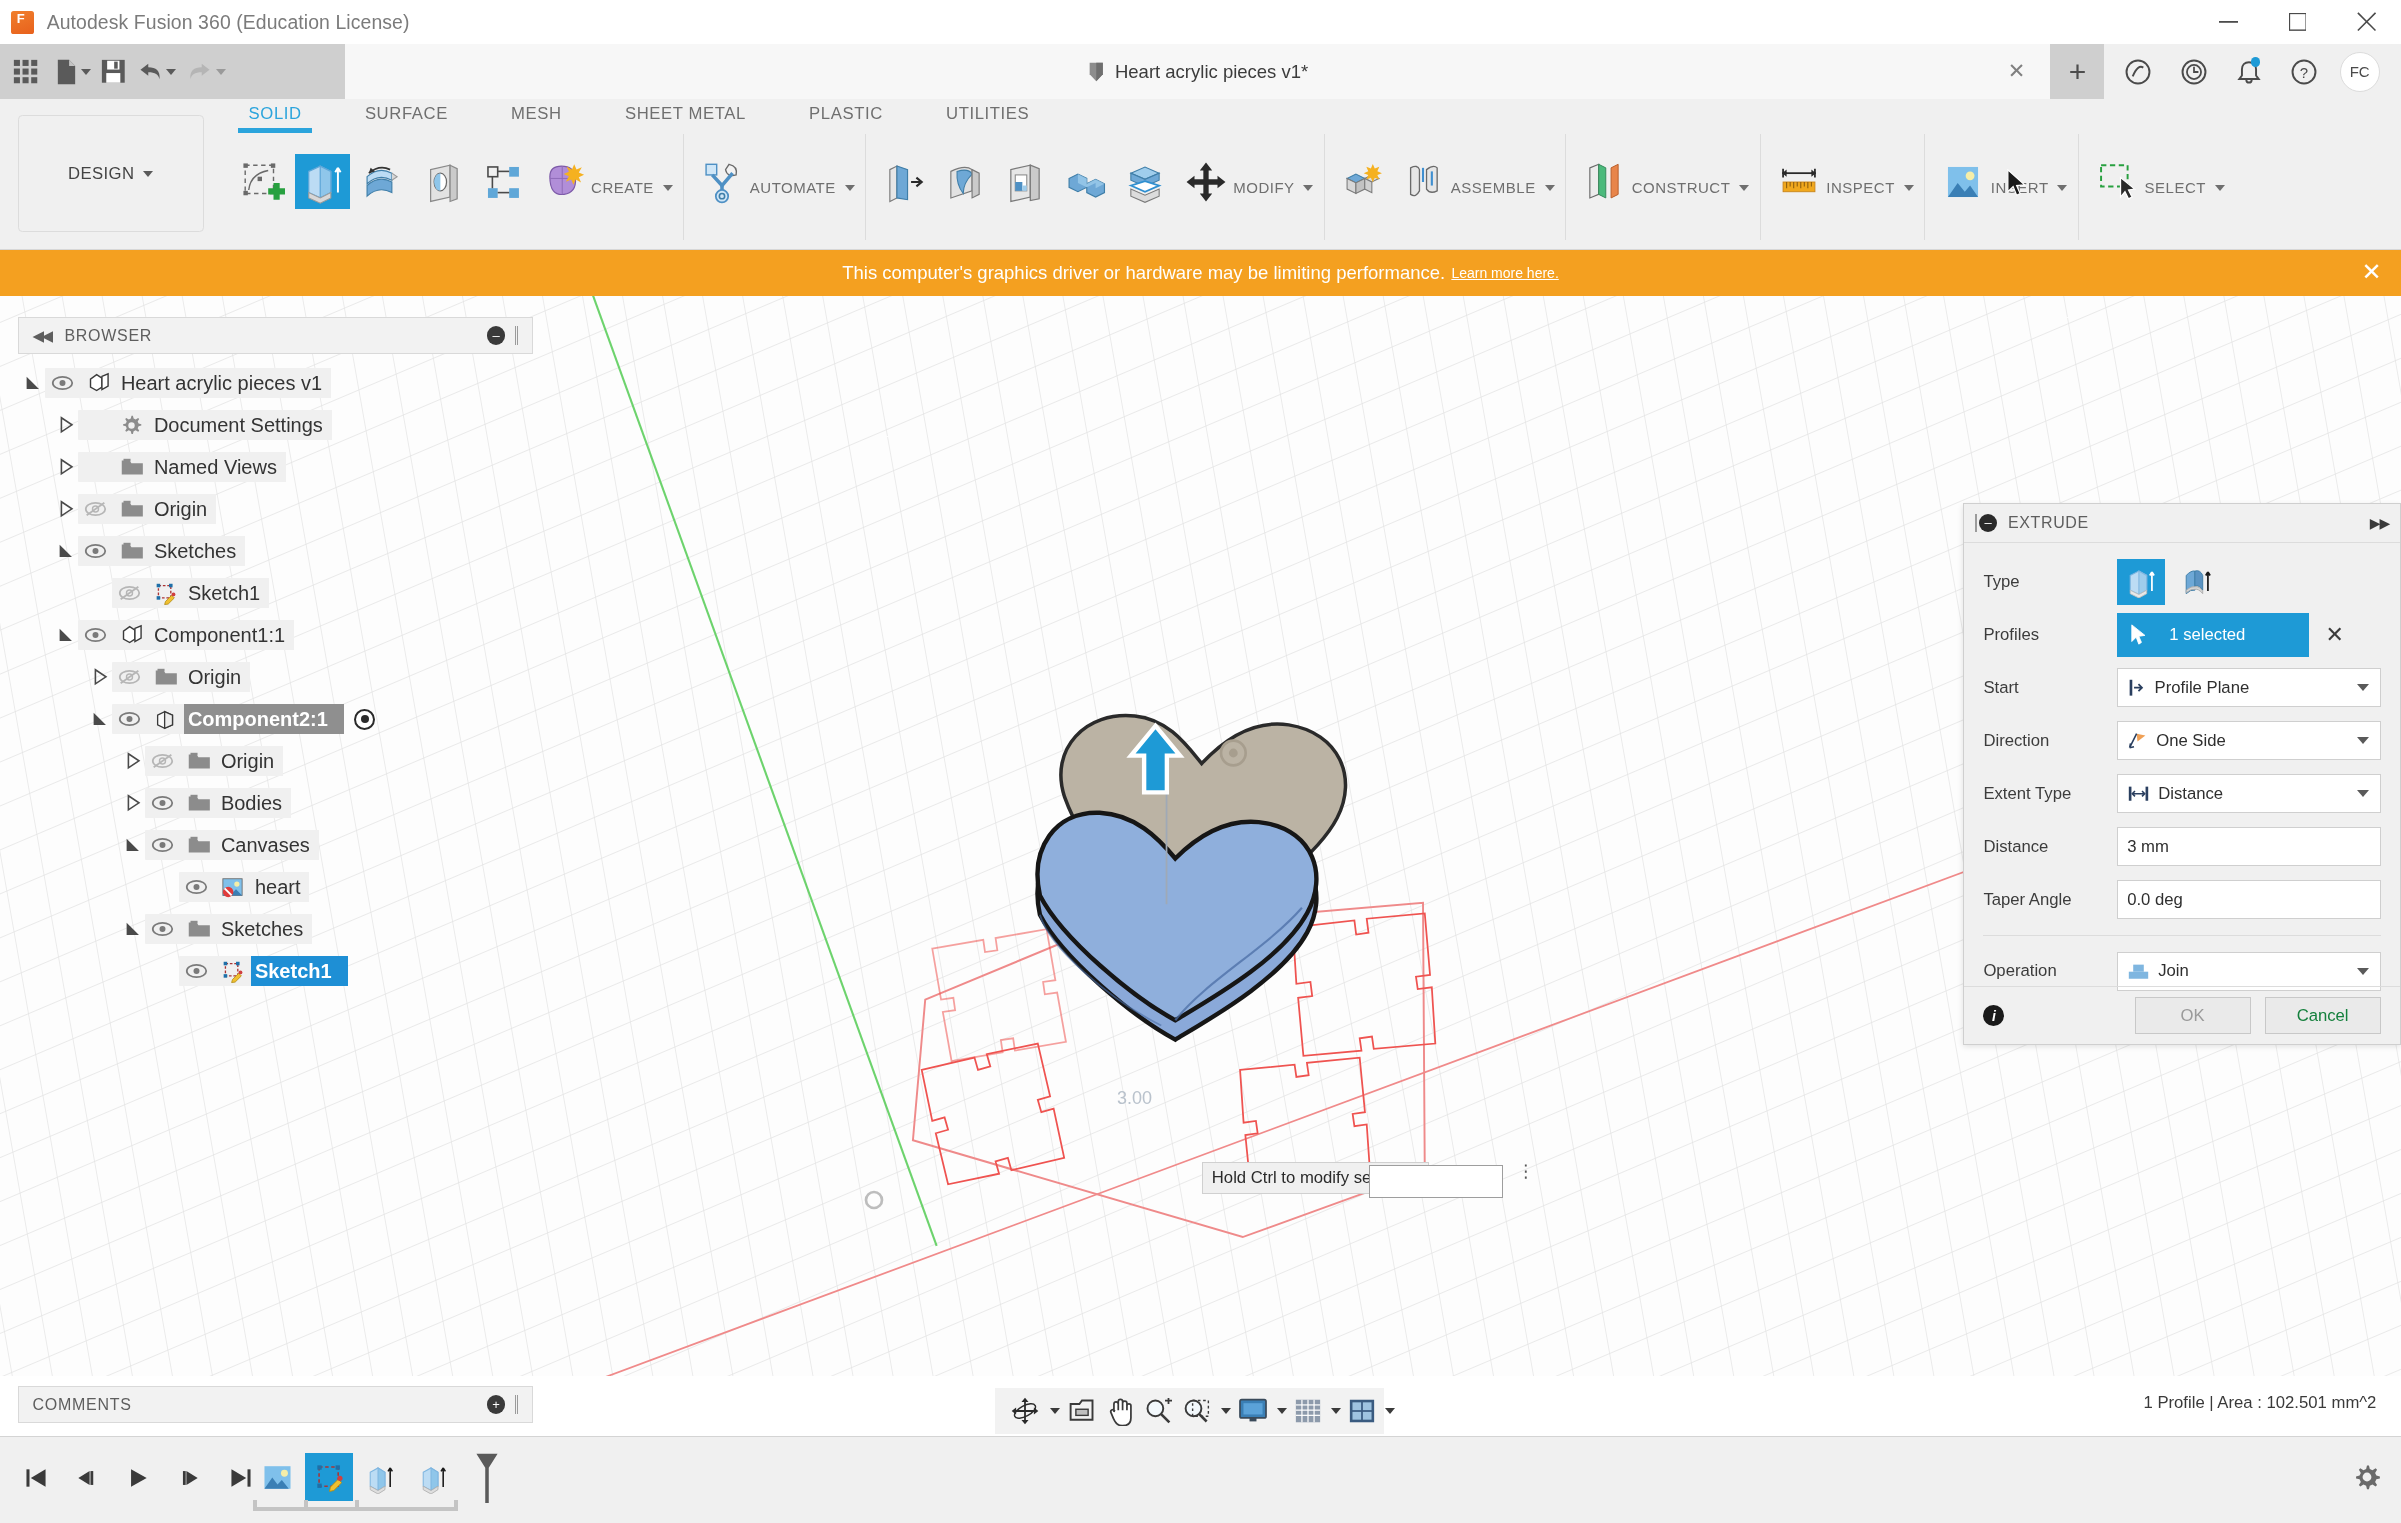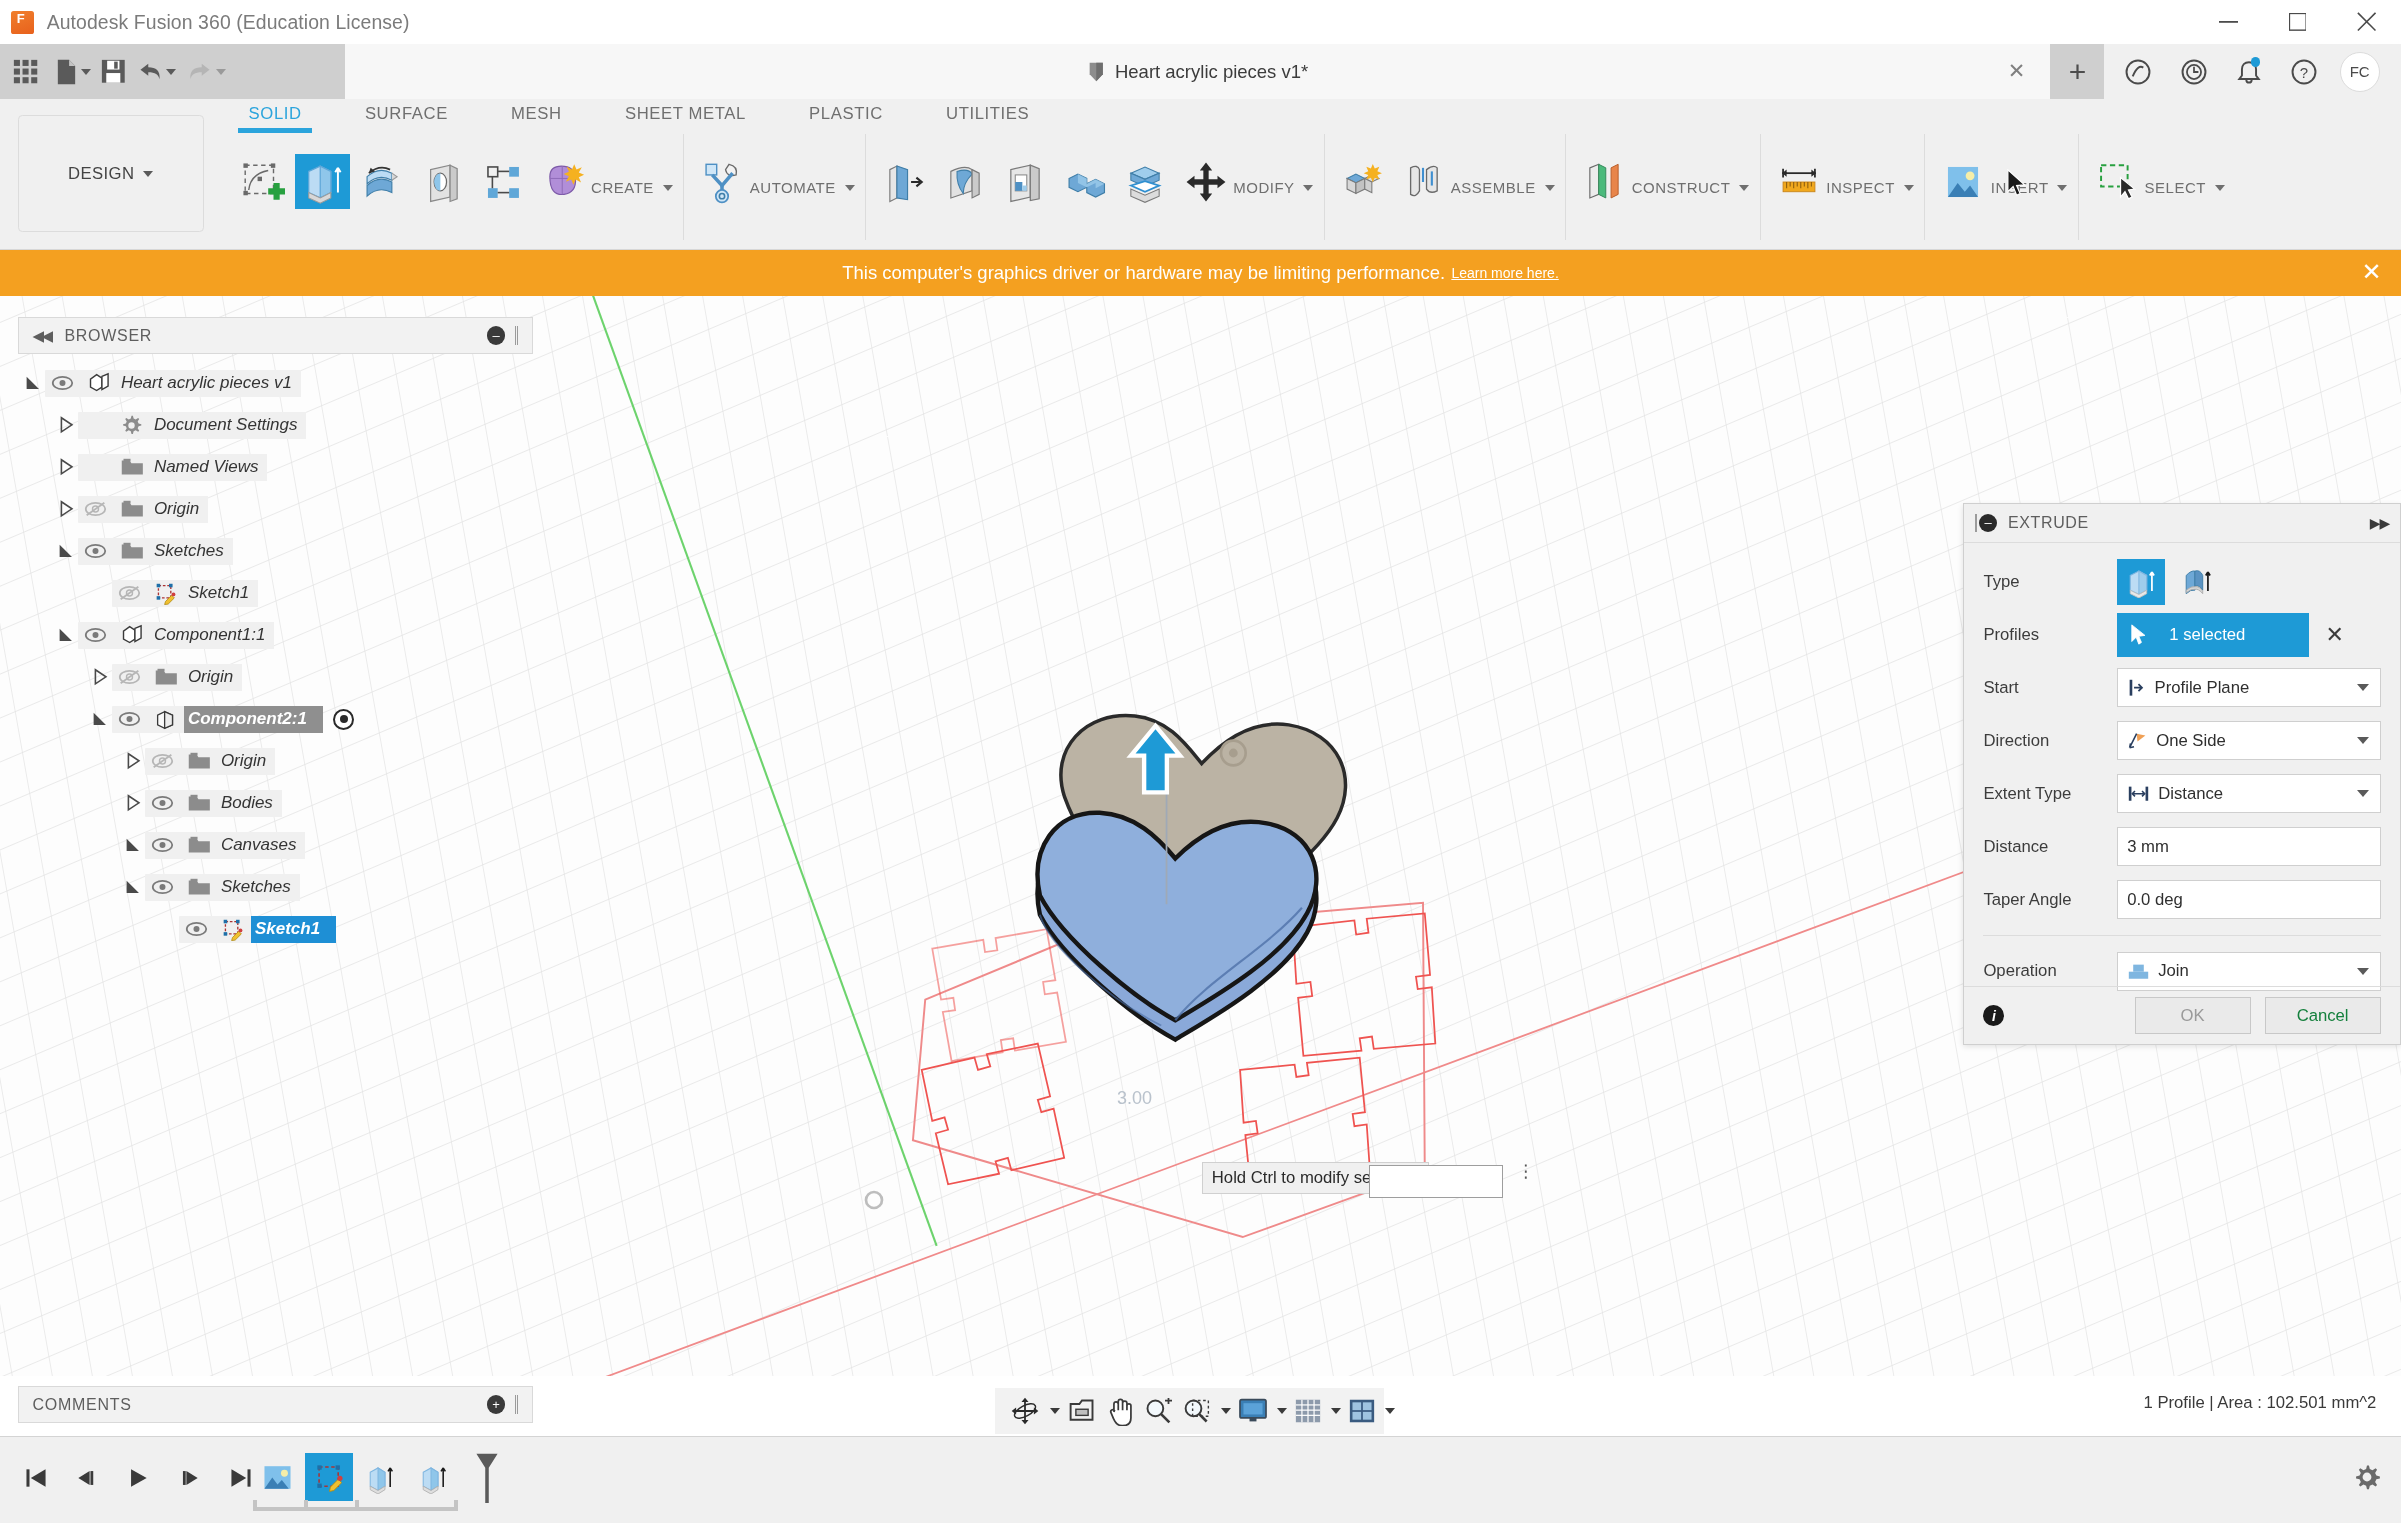--- a/index.html
+++ b/index.html
@@ -164,22 +164,22 @@
   .grip { width: 2.6px; height: 18.5px; border-left: 1.8px solid #9b9b9b; border-right: 1.8px solid #9b9b9b; }
 
   .tree { position: absolute; left: 19.4px; top: 362px; width: 528px; }
   .tnode {
     height: 42px; display: flex; align-items: center; position: relative;
   }
   .t-arrow { width: 26px; display: flex; align-items: center; justify-content: center; }
   .t-eye   { width: 35px; display: flex; align-items: center; justify-content: center; }
   .t-icon  { width: 37px; display: flex; align-items: center; justify-content: center; }
   .t-label {
-    font-size: 17px; color: #343434; background: #f0f0f0;
-    padding: 3.5px 8.8px 3.5px 3.5px; white-space: nowrap; font-style: italic;
+    font-size: 20px; color: #343434; background: #f0f0f0;
+    padding: 3.5px 8.8px 3.5px 3.5px; white-space: nowrap;
   }
   .t-row-bg { background: #f0f0f0; display:flex; align-items:center; border-radius:0.9px;}
   .t-label.active-grey { background: #8f8f8f; color: #fff; font-weight: bold; padding-right: 16px;}
   .t-label.active-blue { background: #1e8fd5; color: #fff; font-weight: bold; padding-right: 16px;}
   .radio-dot {
     width: 21px; height: 21px; border-radius: 50%; border: 2.6px solid #2a2a2a;
     display: flex; align-items: center; justify-content: center; margin-left: 10.6px;
     background: #fff;
   }
   .radio-dot i { width: 8.8px; height: 8.8px; border-radius: 50%; background: #2a2a2a; display: block; }
@@ -1028,20 +1028,41 @@
           </span>
           <span class="t-icon">
             <svg width="24.6" height="19.4" viewBox="0 0 28 22">
               <path d="M2 4 h9 l2 3 h13 v13 h-24 z" fill="#8c8c8c"></path>
               <rect x="4" y="2" width="8" height="3" fill="#8c8c8c"></rect>
             </svg>
           </span>
           <span class="t-label">Canvases</span>
         </span>
       </div>
+      <div class="tnode" style="padding-left: 134px;">
+        <span class="t-arrow"></span>
+        <span class="t-row-bg">
+          <span class="t-eye">
+            <svg width="23" height="16" viewBox="0 0 26 18">
+              <ellipse cx="13" cy="9" rx="11" ry="7" fill="none" stroke="#7a7a7a" stroke-width="2"></ellipse>
+              <circle cx="13" cy="9" r="3.4" fill="#7a7a7a"></circle>
+            </svg>
+          </span>
+          <span class="t-icon">
+            <svg width="23" height="21" viewBox="0 0 26 24">
+              <rect x="2" y="2" width="22" height="19" fill="#7fc0eb" stroke="#6a6a6a" stroke-width="1"></rect>
+              <circle cx="18" cy="8" r="3" fill="#f5eea8"></circle>
+              <path d="M2 21 l7 -10 l5 6 l3 -3 l7 7 z" fill="#3a7fb5"></path>
+              <circle cx="8" cy="17" r="6" fill="#e03b3b"></circle>
+              <line x1="4" y1="13" x2="12" y2="21" stroke="#fff" stroke-width="2.2"></line>
+            </svg>
+          </span>
+          <span class="t-label">heart</span>
+        </span>
+      </div>
       <div class="tnode" style="padding-left: 100px;">
         <span class="t-arrow">
           <svg width="17.6" height="17.6" viewBox="0 0 20 20">
             <path d="M3 3 L17 17 L3 17 Z" fill="#4a4a4a"></path>
           </svg>
         </span>
         <span class="t-row-bg">
           <span class="t-eye">
             <svg width="23" height="16" viewBox="0 0 26 18">
               <ellipse cx="13" cy="9" rx="11" ry="7" fill="none" stroke="#7a7a7a" stroke-width="2"></ellipse>

